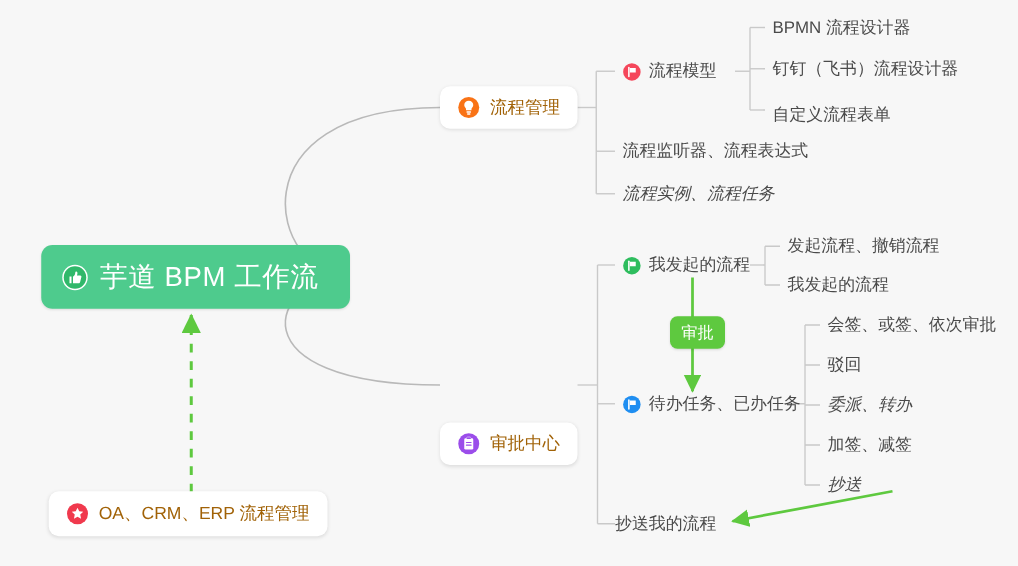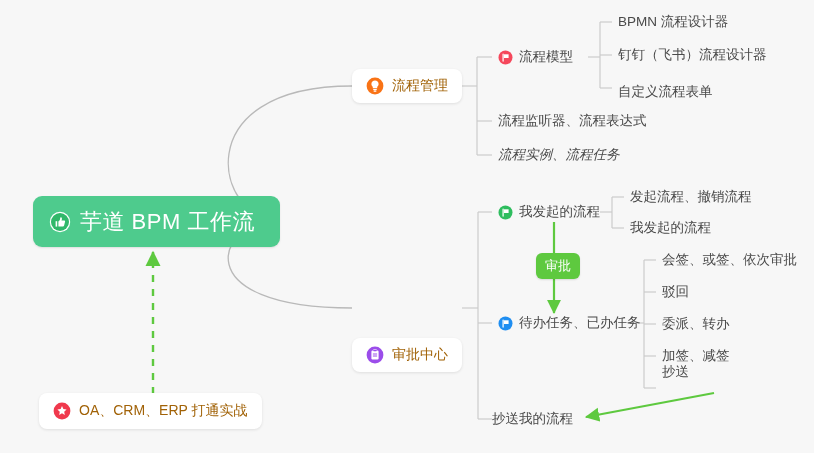--- a/index.html
+++ b/index.html
@@ -212,38 +212,38 @@
     </span>
     <span>待办任务、已办任务</span>
   </div>
 
   <div class="node leaf" style="left:656px;top:247px;">
     <span>会签、或签、依次审批</span>
   </div>
   <div class="node leaf" style="left:656px;top:279px;">
     <span>驳回</span>
   </div>
-  <div class="node leaf" style="left:656px;top:311px;">
+  <div class="node leaf" style="left:656px;top:311px;font-style:italic;">
     <span>委派、转办</span>
   </div>
   <div class="node leaf" style="left:656px;top:343px;">
     <span>加签、减签</span>
   </div>
-  <div class="node leaf" style="left:656px;top:359px;">
+  <div class="node leaf" style="left:656px;top:375px;font-style:italic;">
     <span>抄送</span>
   </div>
 
   <div class="node leaf" style="left:486px;top:406px;">
     <span>抄送我的流程</span>
   </div>
 
   <div class="node card" style="left:39px;top:393px;height:36px;">
     <span class="ico">
       <svg width="18" height="18" viewBox="0 0 18 18">
         <circle cx="9" cy="9" r="8.4" fill="#f0394d"></circle>
         <path d="M9 4.1 L10.37 7.07 L13.6 7.45 L11.2 9.66 L11.85 12.9
                  L9 11.3 L6.15 12.9 L6.8 9.66 L4.4 7.45 L7.63 7.07 Z" fill="#ffffff"></path>
       </svg>
     </span>
-    <span>OA、CRM、ERP 打通实战</span>
+    <span>OA、CRM、ERP 流程管理</span>
   </div>
 
 </div>
 
 </body></html>

